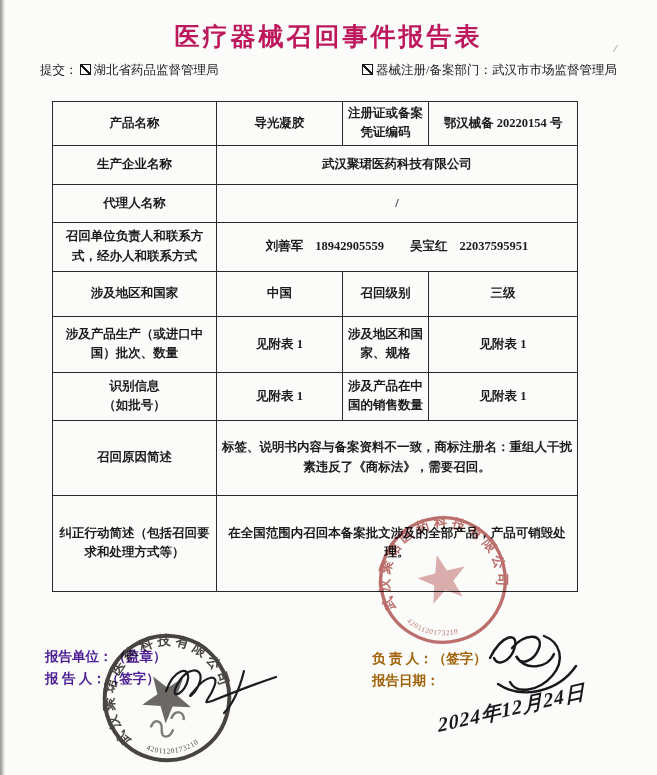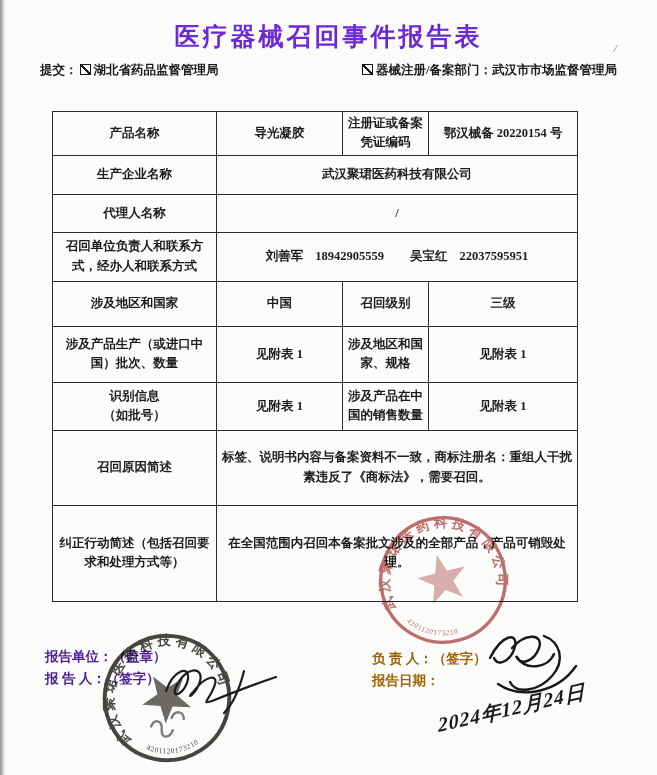--- a/index.html
+++ b/index.html
@@ -6,33 +6,33 @@
   body{
     width:657px;height:775px;background:#fbfbf9;position:relative;overflow:hidden;
     font-family:"Liberation Serif","DejaVu Serif",serif;color:#1c1c1e;
   }
   .scan-edge-left{
     position:absolute;left:0;top:0;width:5px;height:775px;
     background:linear-gradient(to right,#929290,#c8c8c6 55%,rgba(251,251,249,0));
   }
   .title{
     position:absolute;top:20px;left:40px;width:577px;text-align:center;
-    font-size:25px;font-weight:bold;letter-spacing:3px;color:#6d28d9;
+    font-size:25px;font-weight:bold;letter-spacing:3px;color:#be185d;
   }
   .submit-line{
     position:absolute;top:62px;left:40px;width:577px;display:flex;
-    justify-content:space-between;font-size:12.5px;font-weight:bold;color:#1a1a1c;
+    justify-content:space-between;font-size:12.5px;font-weight:normal;color:#1a1a1c;
   }
   .cbx{
     display:inline-block;width:9px;height:9px;border:1.5px solid #161616;
     background:linear-gradient(to top right,transparent 43%,#161616 43%,#161616 57%,transparent 57%);
     margin:0 3px 0 2px;vertical-align:-1px;
   }
   table.form{
-    position:absolute;left:52px;top:111px;width:525px;
+    position:absolute;left:52px;top:101px;width:525px;
     border-collapse:collapse;table-layout:fixed;
   }
   table.form td{
     border:1.7px solid #2a2a2a;text-align:center;vertical-align:middle;
     font-size:12.5px;font-weight:bold;padding:2px 4px;color:#1b1b1d;line-height:1.55;
   }
   td.val-left{text-align:left;padding:4px 10px;font-size:12px;line-height:2.0;}
   td.val-action{text-align:left;padding:4px 6px;font-size:12px;}
   .contact-gap{margin-right:26px;text-align:right;}
   .contact-sp{margin-right:12px;}

